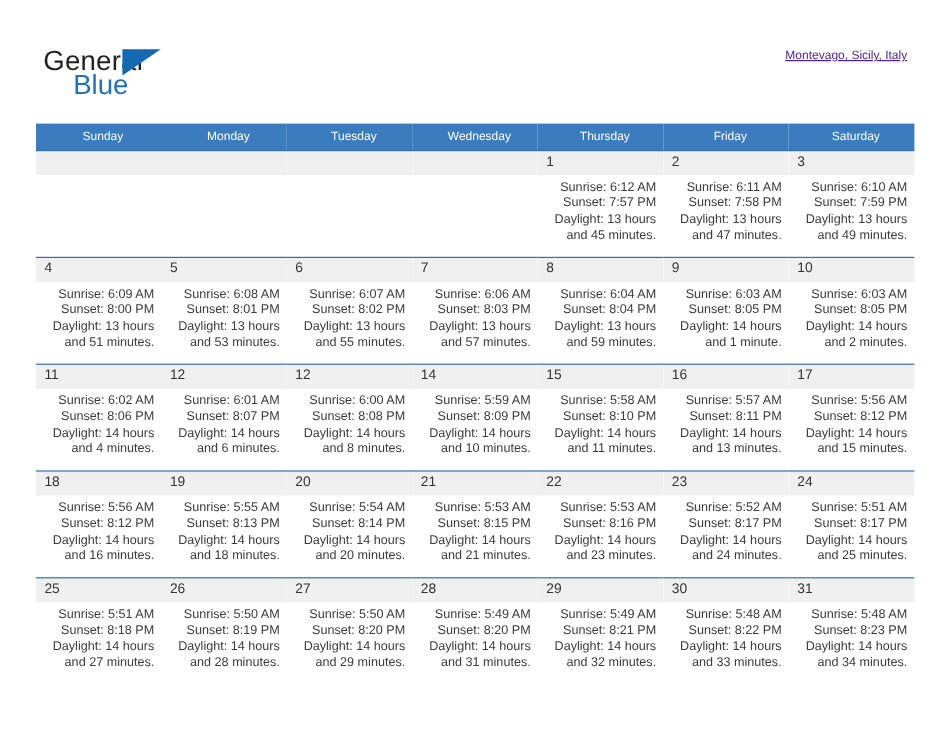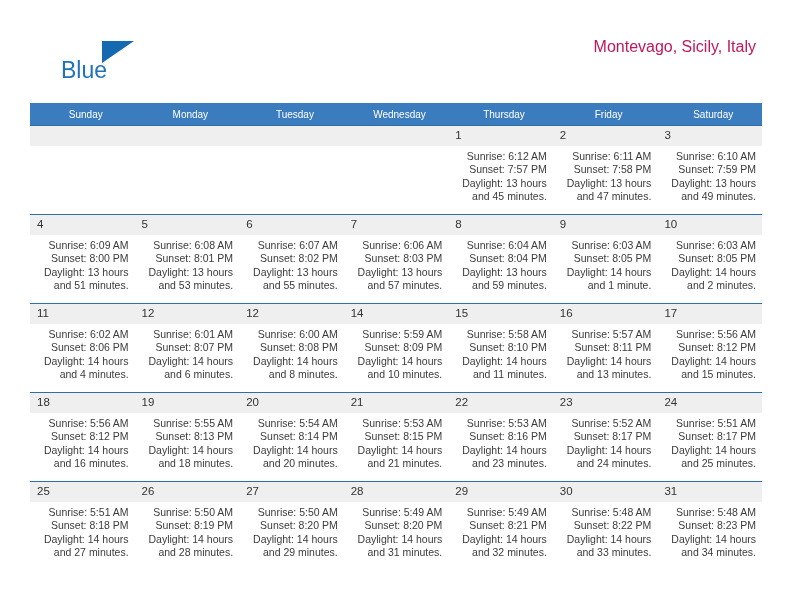--- a/index.html
+++ b/index.html
@@ -66,25 +66,26 @@
     text-align: right;
   }
   .cal-title {
     font-size: 27px;
     color: #222222;
     line-height: 32px;
     font-weight: normal;
     font-family: "Liberation Sans", sans-serif;
   }
   .cal-sub {
-    font-size: 16px;
-    color: #be185d;
+    font-size: 10px;
+    color: #4c1d95;
     margin-top: 9px;
     line-height: 16px;
     font-family: "Liberation Sans", sans-serif;
+    text-decoration: underline;
   }
 
   
   .cal {
     position: absolute;
     left: 30px;
     top: 103px;
     width: 732px;
     border-collapse: collapse;
     table-layout: fixed;
@@ -136,20 +137,21 @@
   }
 </style>
 </head>
 <body>
 
 <div class="page">
 
   <div class="topbar">
 
     <div class="brand">
+      <span class="brand-general">General</span>
       <span class="brand-tri"></span>
       <span class="brand-blue">Blue</span>
     </div>
 
     <div class="title-block">
       <div class="cal-sub">Montevago, Sicily, Italy</div>
     </div>
 
   </div>
 

